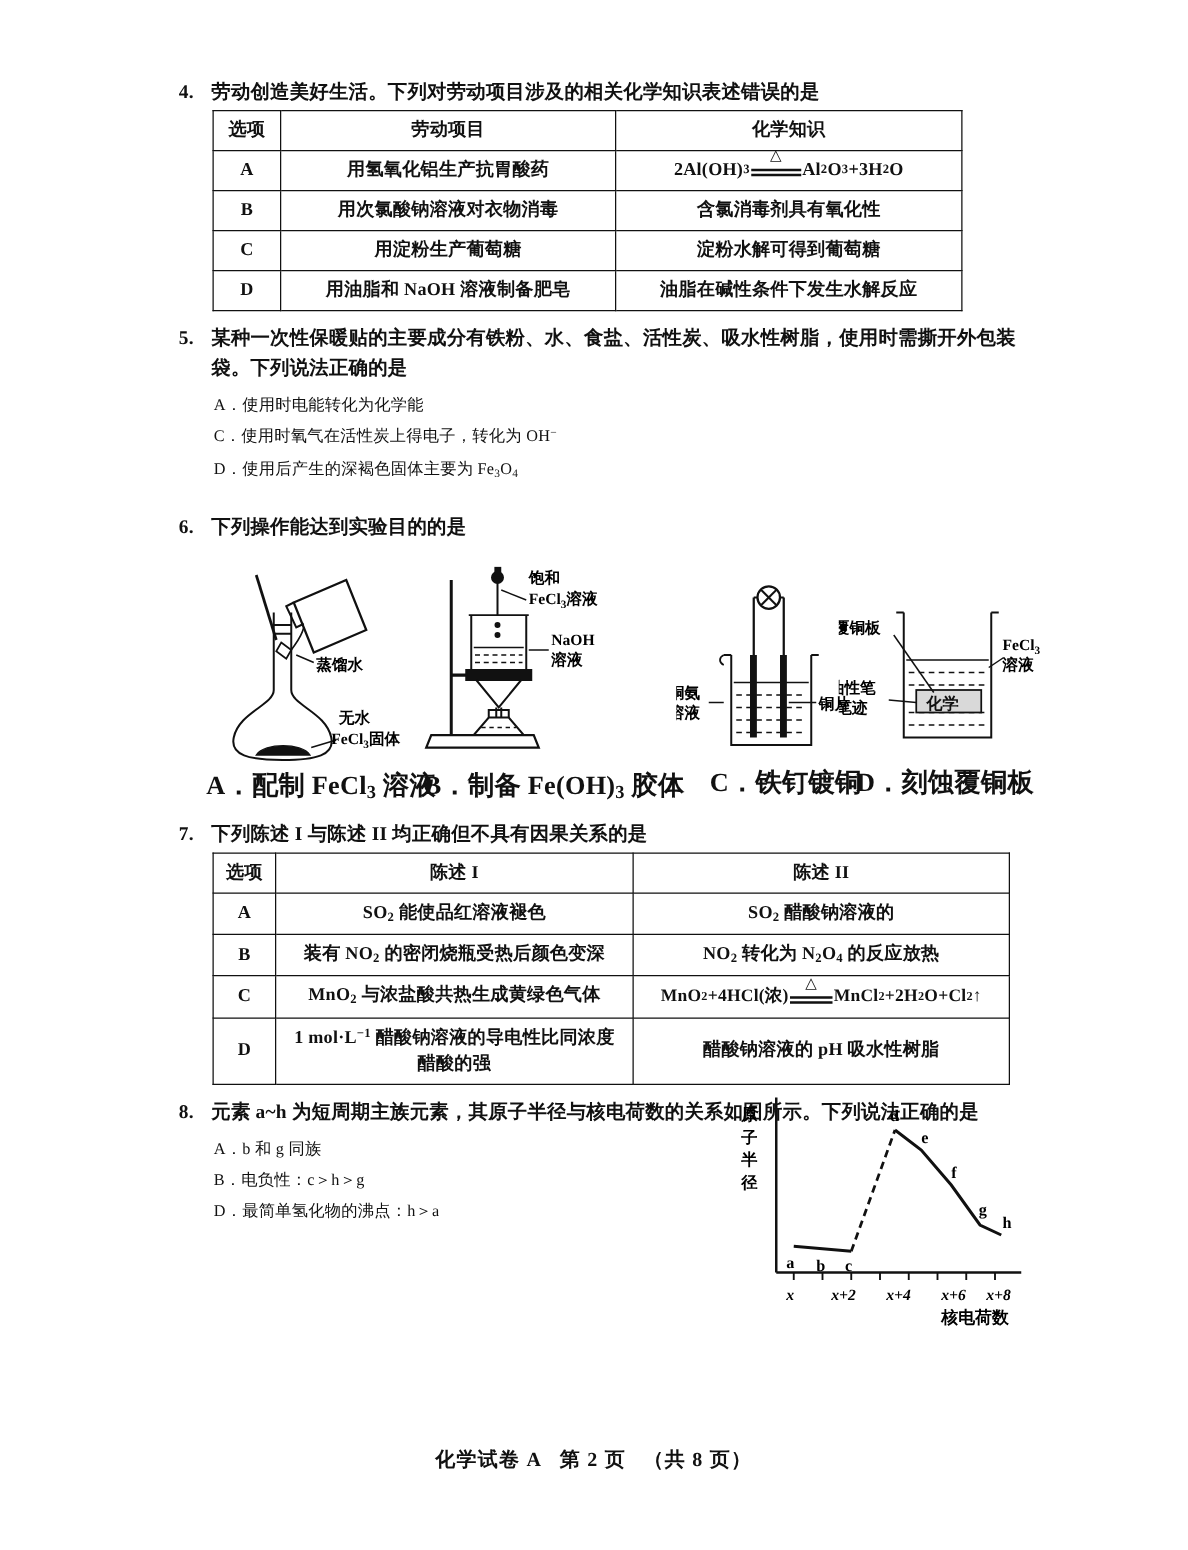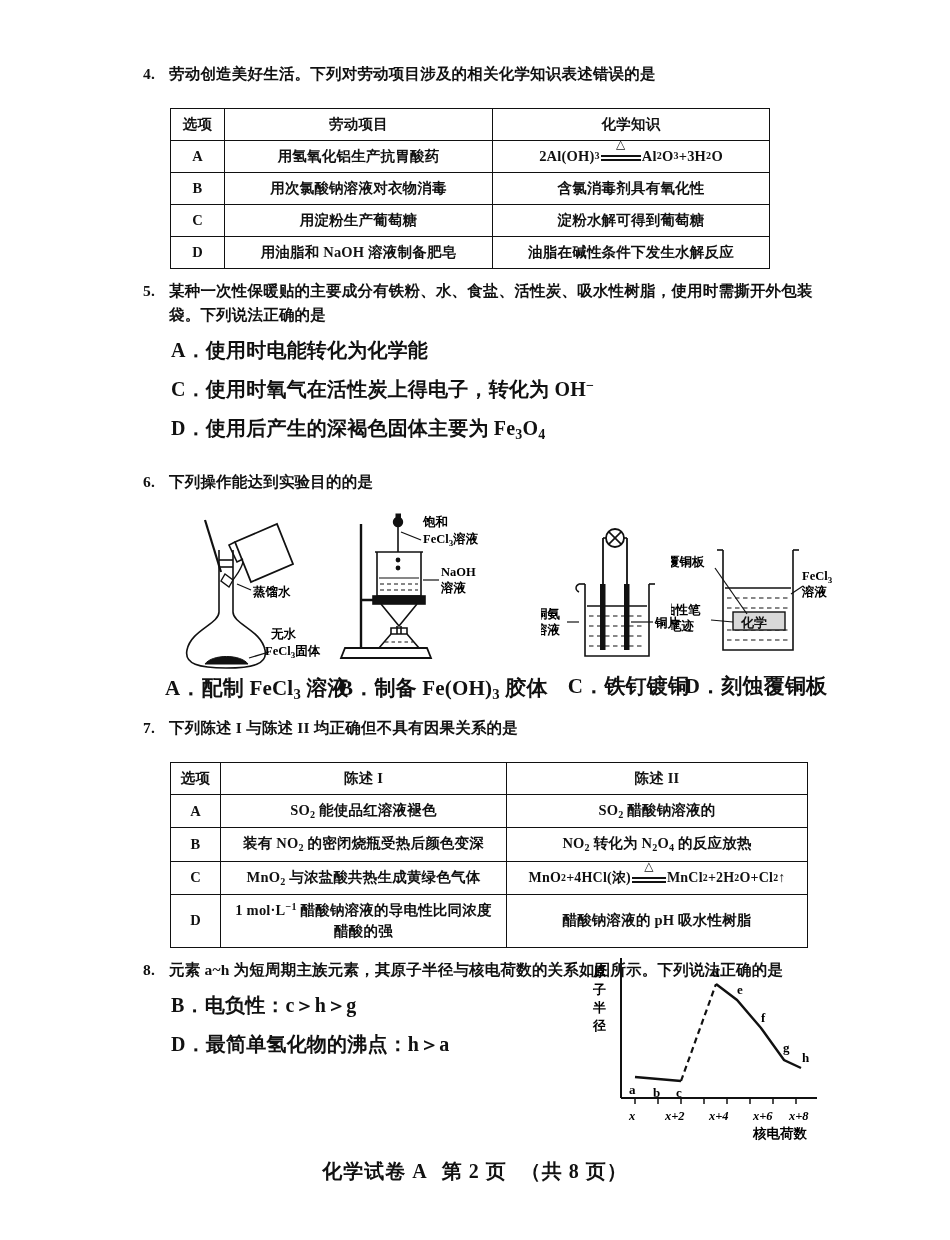--- a/index.html
+++ b/index.html
@@ -45,31 +45,31 @@
     text-align: left;
     font-weight: 600;
   }
   .q-stem { flex: 1 1 auto; font-weight: 600; }
 
   .options {
     margin-top: 4px;
     padding-left: 28px;
   }
   .option {
-    font-size: 20px;
+    font-size: 13px;
     line-height: 1.95;
-    font-weight: 700;
+    font-weight: 400;
     letter-spacing: .2px;
     white-space: nowrap;
   }
 
   
   table.exam {
     border-collapse: collapse;
-    margin: 22px 0 4px 27px;
+    margin: 2px 0 4px 27px;
     width: 600px;
     table-layout: fixed;
     background: #fff;
   }
   table.exam td, table.exam th {
     border: 1.6px solid #111;
     padding: 5px 8px;
     font-size: 14.5px;
     font-weight: 600;
     line-height: 1.45;
@@ -137,21 +137,21 @@
     width: 250px;
     height: 195px;
   }
 
   
   .footer {
     position: absolute;
     left: 0; right: 0;
     top: 1158px;
     text-align: center;
-    font-size: 20px;
+    font-size: 16px;
     font-weight: 600;
     letter-spacing: 1px;
   }
   .footer .gap { display: inline-block; width: 14px; }
 </style>
 </head>
 <body>
 
 <div class="page">
   <div class="content">
@@ -445,20 +445,21 @@
       </tbody>
         </table>
     </div>
 
     <div class="question q8-wrap" style="margin-top:10px">
       <div class="q-head">
         <span class="q-num">8.</span>
         <span class="q-stem">元素 a~h 为短周期主族元素，其原子半径与核电荷数的关系如图所示。下列说法正确的是</span>
       </div>
       <div class="options">
+        <div class="option">A．b 和 g 同族</div>
         <div class="option">B．电负性：c＞h＞g</div>
         <div class="option">D．最简单氢化物的沸点：h＞a</div>
       </div>
 
       <div class="q8-chart">
         <svg width="250" height="195" viewBox="0 0 250 195">
 
           <text x="8" y="28" font-size="13" font-weight="600" font-family="'Liberation Serif',serif">原</text>
           <text x="8" y="46" font-size="13" font-weight="600" font-family="'Liberation Serif',serif">子</text>
           <text x="8" y="64" font-size="13" font-weight="600" font-family="'Liberation Serif',serif">半</text>

